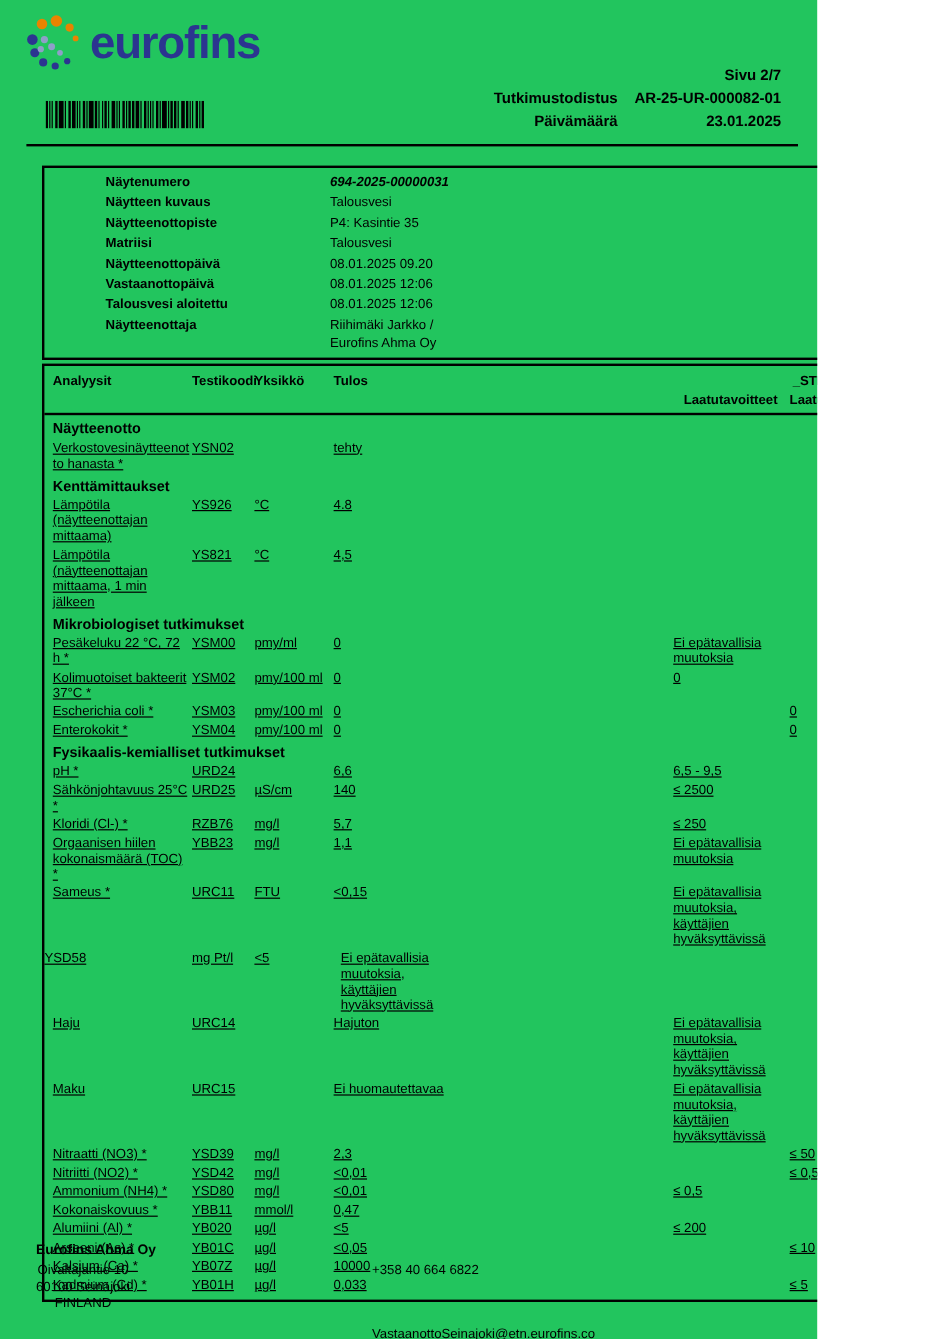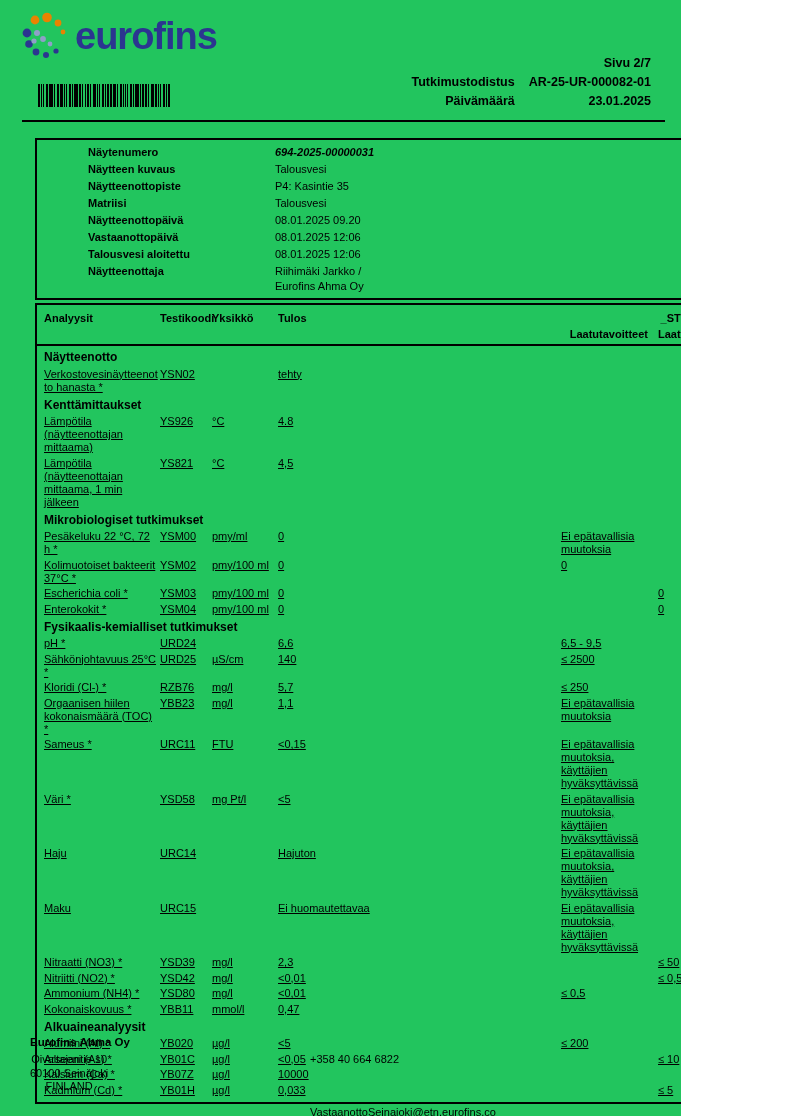--- a/index.html
+++ b/index.html
@@ -285,21 +285,20 @@
           <span class="c-code">URC11</span>
           <span class="c-unit">FTU</span>
           <span class="c-result">&lt;0,15</span>
           <span class="c-target">Ei epätavallisia
 muutoksia,
 käyttäjien
 hyväksyttävissä</span>
           <span class="c-req"></span>
         </div>
         <div class="t-grid t-row">
-          <span class="c-name">Väri *</span>
           <span class="c-code">YSD58</span>
           <span class="c-unit">mg Pt/l</span>
           <span class="c-result">&lt;5</span>
           <span class="c-target">Ei epätavallisia
 muutoksia,
 käyttäjien
 hyväksyttävissä</span>
           <span class="c-req"></span>
         </div>
         <div class="t-grid t-row">
@@ -349,21 +348,20 @@
           <span class="c-req"></span>
         </div>
         <div class="t-grid t-row">
           <span class="c-name">Kokonaiskovuus *</span>
           <span class="c-code">YBB11</span>
           <span class="c-unit">mmol/l</span>
           <span class="c-result">0,47</span>
           <span class="c-target"></span>
           <span class="c-req"></span>
         </div>
-        <div class="section-title">Alkuaineanalyysit</div>
         <div class="t-grid t-row">
           <span class="c-name">Alumiini (Al) *</span>
           <span class="c-code">YB020</span>
           <span class="c-unit">µg/l</span>
           <span class="c-result">&lt;5</span>
           <span class="c-target">≤ 200</span>
           <span class="c-req"></span>
         </div>
         <div class="t-grid t-row">
           <span class="c-name">Arseeni (As) *</span>

